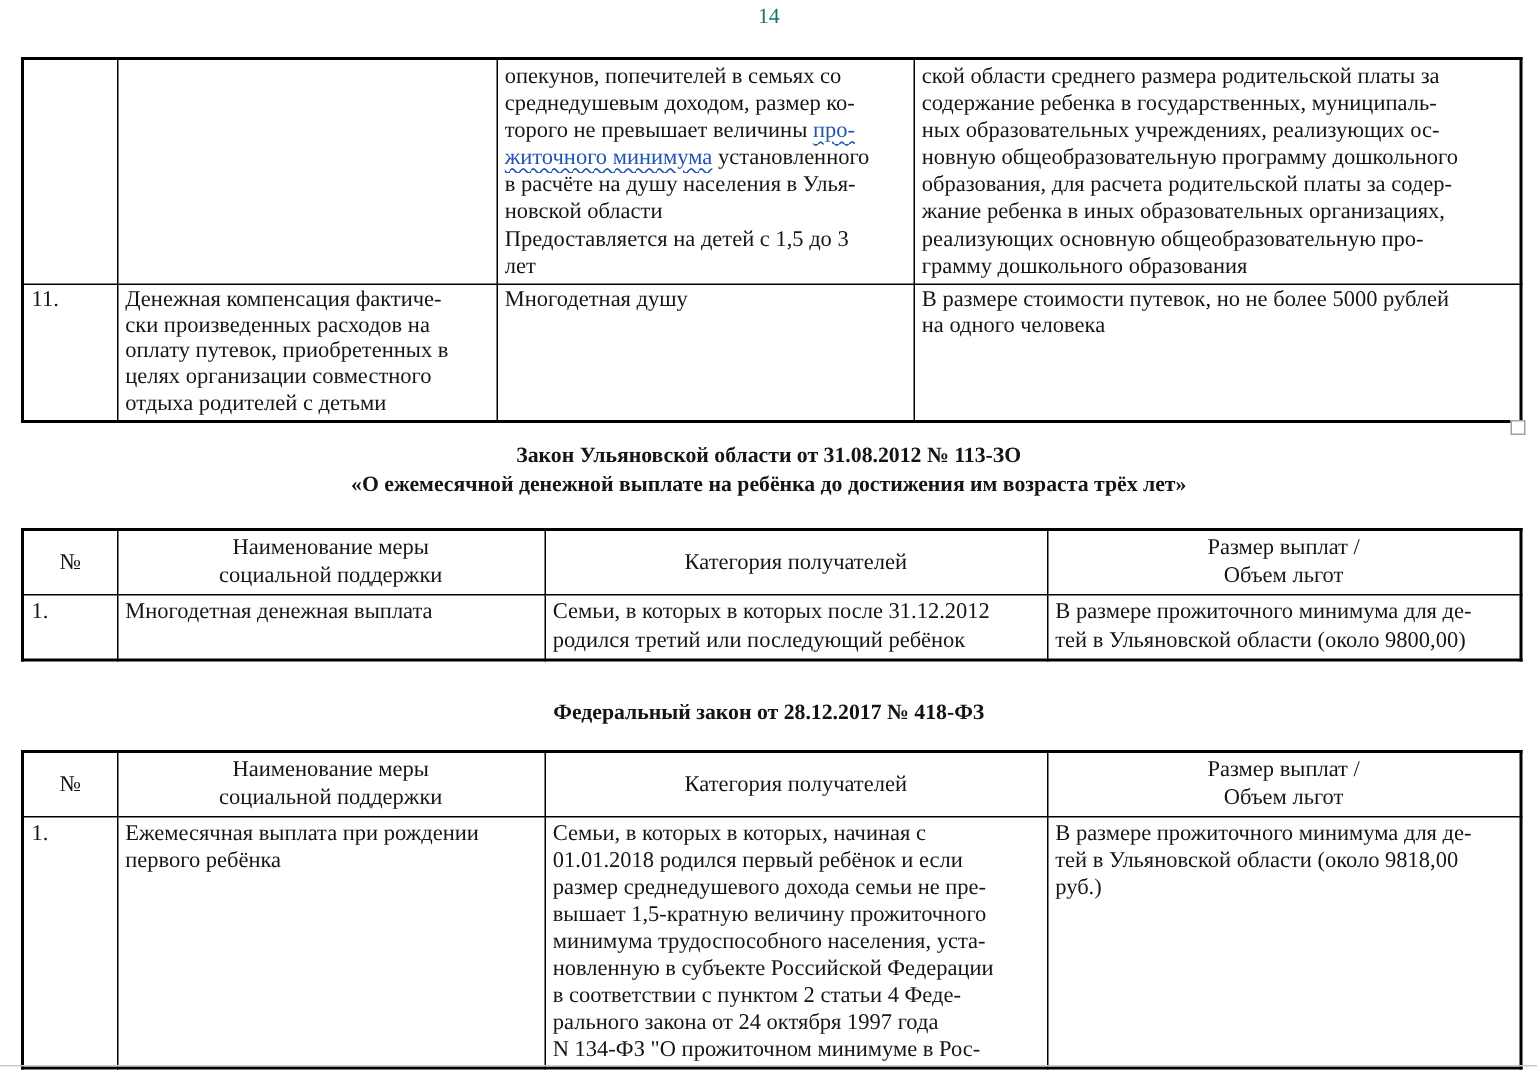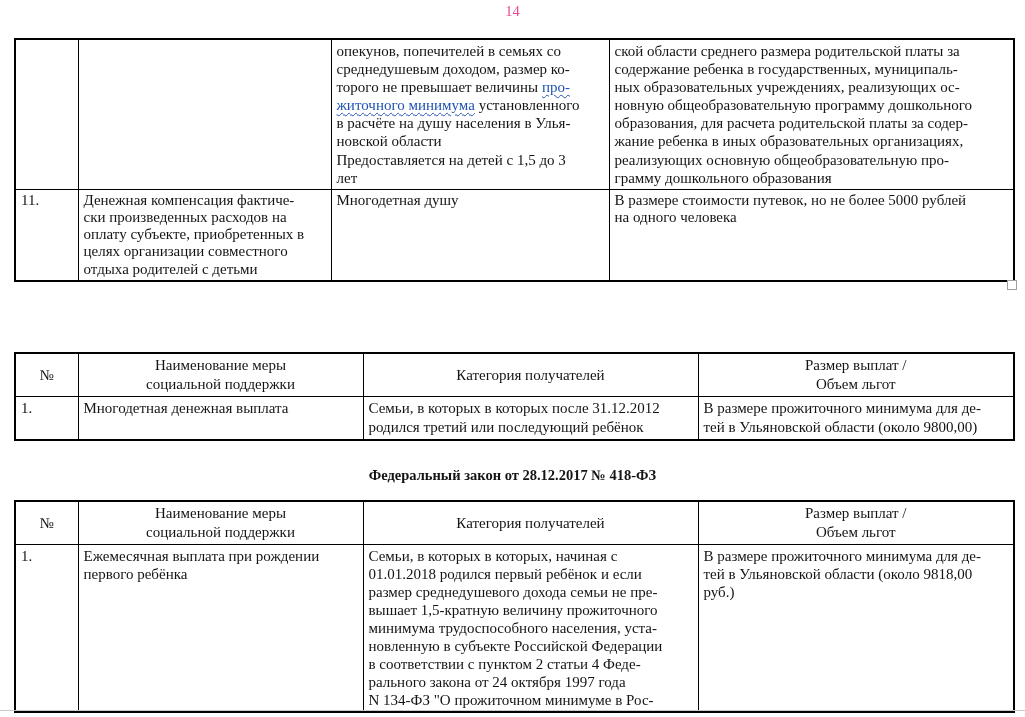--- a/index.html
+++ b/index.html
@@ -7,21 +7,21 @@
   body {
     font-family:"Liberation Serif","DejaVu Serif",serif;
     color:#141414;
   }
   .page {
     position:relative; width:1025px; height:717px;
     background:#ffffff; overflow:hidden;
   }
   .pagenum {
     position:absolute; top:3px; left:0; width:100%;
-    text-align:center; font-size:14.5px; color:#ec4899;
+    text-align:center; font-size:14.5px; color:#0f766e;
   }
   table.doc {
     position:absolute; border-collapse:collapse; table-layout:fixed;
     border:2px solid #000; font-size:15px;
   }
   table.doc td, table.doc th {
     border:1px solid #000; vertical-align:top; text-align:left;
     padding:2px 5px; white-space:pre-wrap; font-weight:normal;
     overflow:hidden;
   }
@@ -87,32 +87,36 @@
 новную общеобразовательную программу дошкольного
 образования, для расчета родительской платы за содер-
 жание ребенка в иных образовательных организациях,
 реализующих основную общеобразовательную про-
 грамму дошкольного образования</td>
       </tr>
       <tr class="r2" style="height:68px">
         <td>11.</td>
         <td>Денежная компенсация фактиче-
 ски произведенных расходов на
-оплату субъекте, приобретенных в
+оплату путевок, приобретенных в
 целях организации совместного
 отдыха родителей с детьми</td>
         <td>Многодетная душу</td>
         <td>В размере стоимости путевок, но не более 5000 рублей
 на одного человека</td>
       </tr>
     </tbody>
   </table>
 
   <div class="anchor-box"></div>
 
+  <div class="heading h1">
+    <div>Закон Ульяновской области от 31.08.2012 № 113-ЗО</div>
+    <div>«О ежемесячной денежной выплате на ребёнка до достижения им возраста трёх лет»</div>
+  </div>
 
   <table class="doc t2">
     <colgroup>
       <col style="width:63px">
         <col style="width:285px">
         <col style="width:335px">
         <col style="width:316px">
     </colgroup>
     <tbody>
       <tr style="height:40px">

